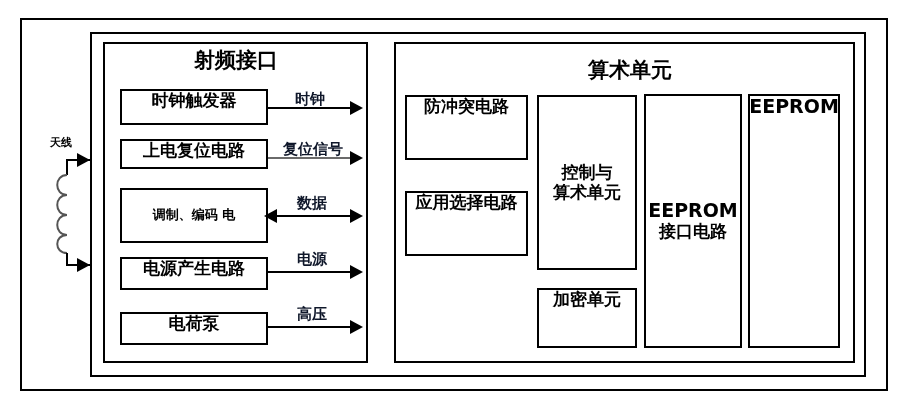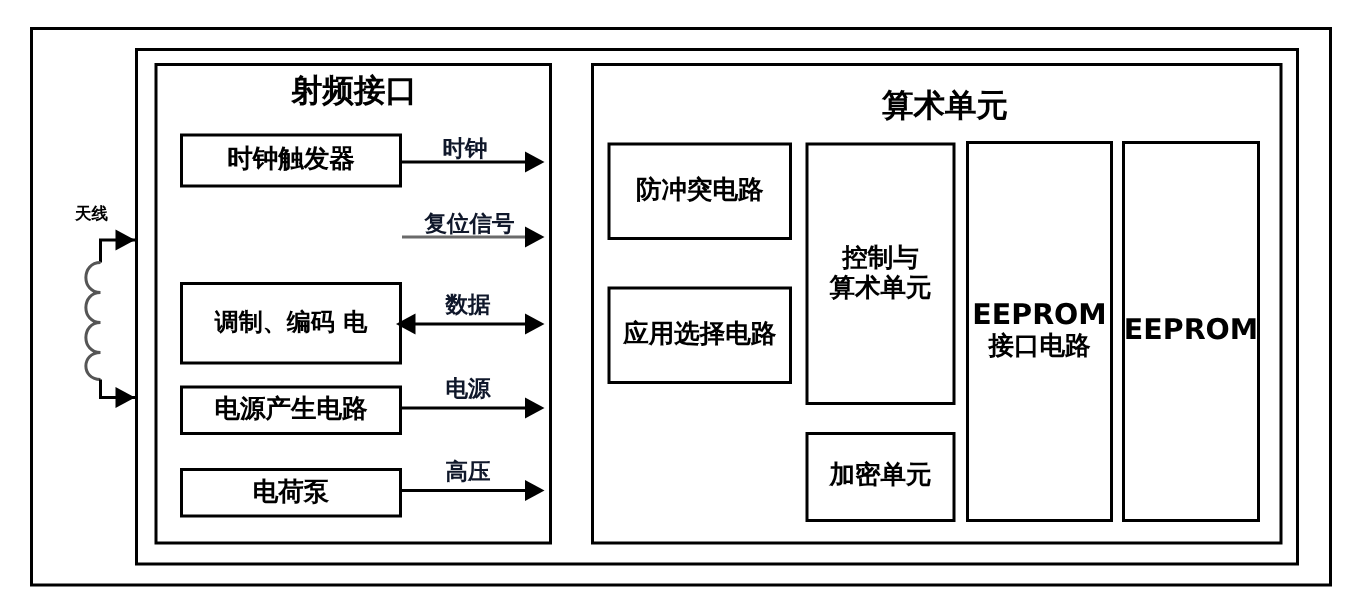--- a/index.html
+++ b/index.html
@@ -1,21 +1,21 @@
 <!DOCTYPE html>
 <html><head>
 <meta charset="utf-8">
 <style>
   html,body{margin:0;padding:0;background:#ffffff;}
   body{font-family:"DejaVu Sans","Liberation Sans",sans-serif;}
   #root{position:relative;width:909px;height:403px;background:#ffffff;overflow:hidden;}
 
   .frame{position:absolute;border:2px solid #000;box-sizing:border-box;background:transparent;}
   .box{position:absolute;border:2px solid #000;box-sizing:border-box;background:#fff;
-       display:flex;align-items:center;justify-content:center;text-align:center;
+       display:flex;justify-content:center;text-align:center;
        font-weight:bold;color:#000;line-height:1.15;}
 
   .title{position:absolute;font-weight:bold;color:#000;white-space:nowrap;
          transform:translateX(-50%);text-align:center;}
 
   .sig-label{position:absolute;font-weight:bold;color:#0f172a;white-space:nowrap;
              transform:translateX(-50%);text-align:center;font-size:15px;}
 
   .line{position:absolute;background:#000;height:2px;}
 
@@ -57,22 +57,25 @@
   <div class="line" style="left:66px;top:159px;width:26px;"></div>
   <div class="arrow-r" style="left:77px;top:153px;"></div>
 
   <div class="line" style="left:66px;top:264px;width:26px;"></div>
   <div class="arrow-r" style="left:77px;top:258px;"></div>
 
   <div class="box" style="left:120px;top:89px;width:148px;height:36px;font-size:17px;">
     <span>时钟触发器</span>
   </div>
 
+  <div class="box" style="left:120px;top:139px;width:148px;height:30px;font-size:17px;">
+    <span>上电复位电路</span>
+  </div>
 
-  <div class="box" style="left:120px;top:188px;width:148px;height:55px;font-size:16px;flex-direction:row;">
+  <div class="box" style="left:120px;top:188px;width:148px;height:55px;font-size:13px;flex-direction:column;">
     <span>调制、编码 电</span>
   </div>
 
   <div class="box" style="left:120px;top:257px;width:148px;height:33px;font-size:17px;">
     <span>电源产生电路</span>
   </div>
 
   <div class="box" style="left:120px;top:312px;width:148px;height:33px;font-size:17px;">
     <span>电荷泵</span>
   </div>

